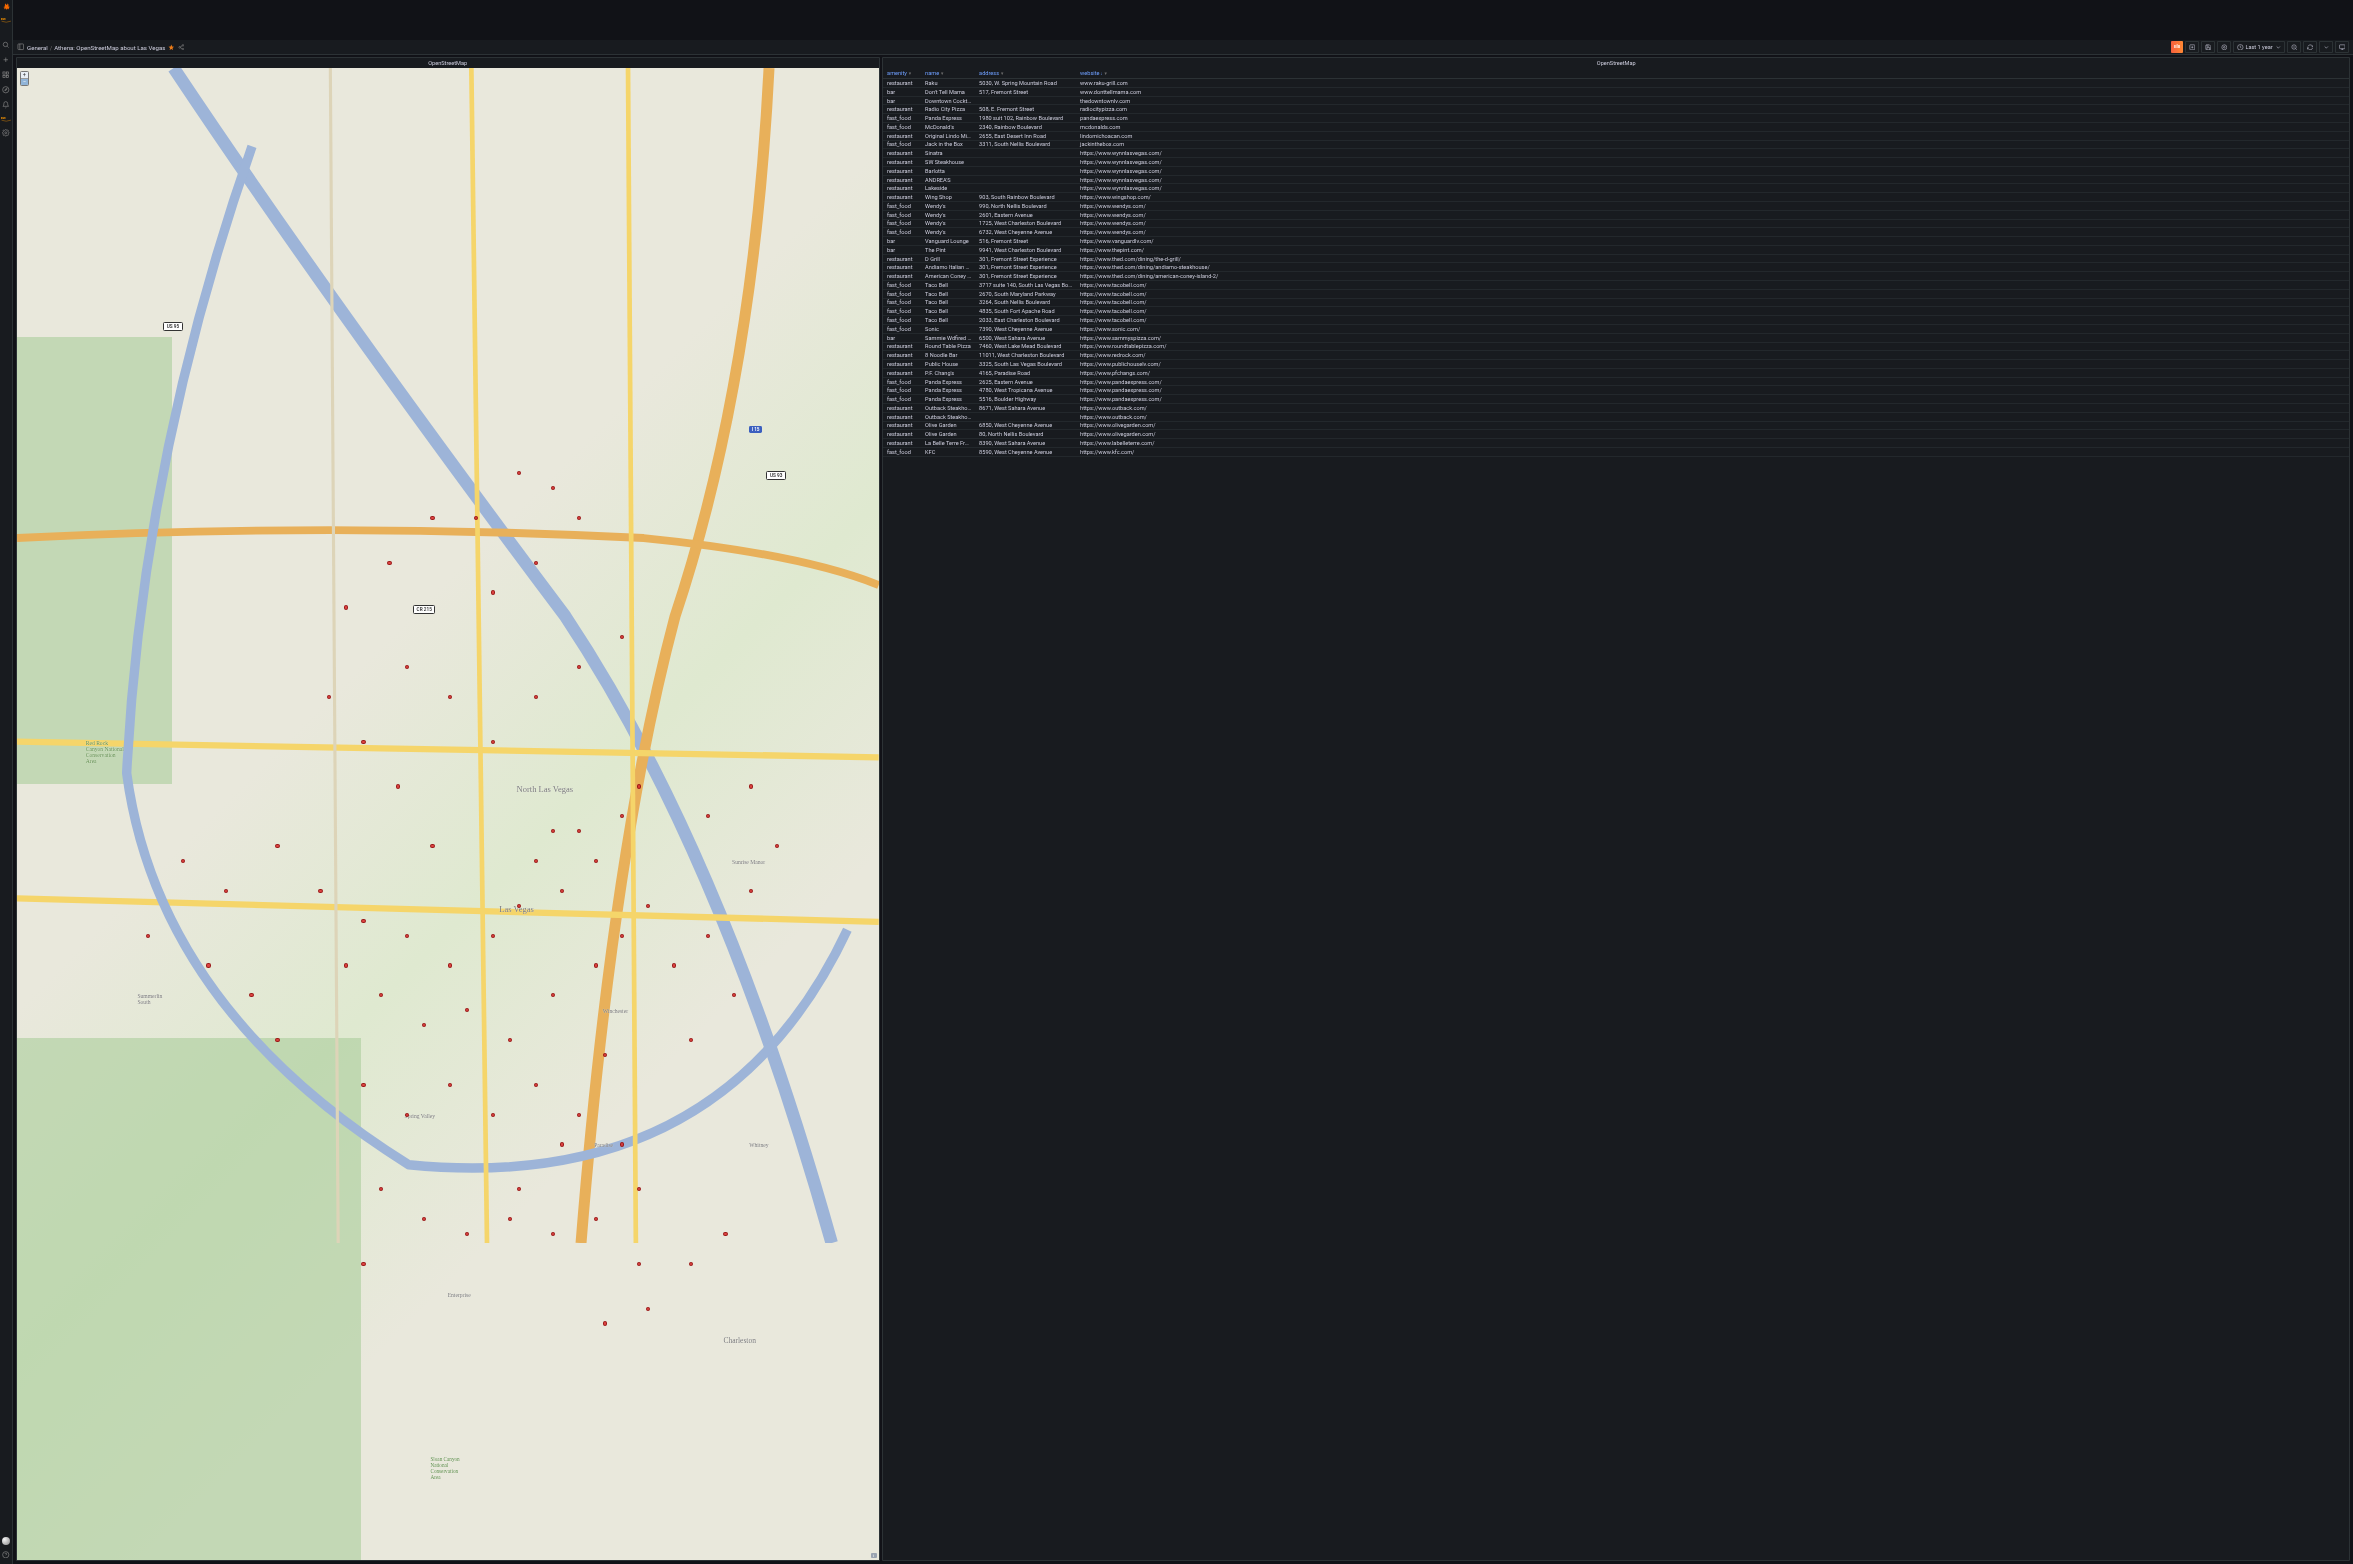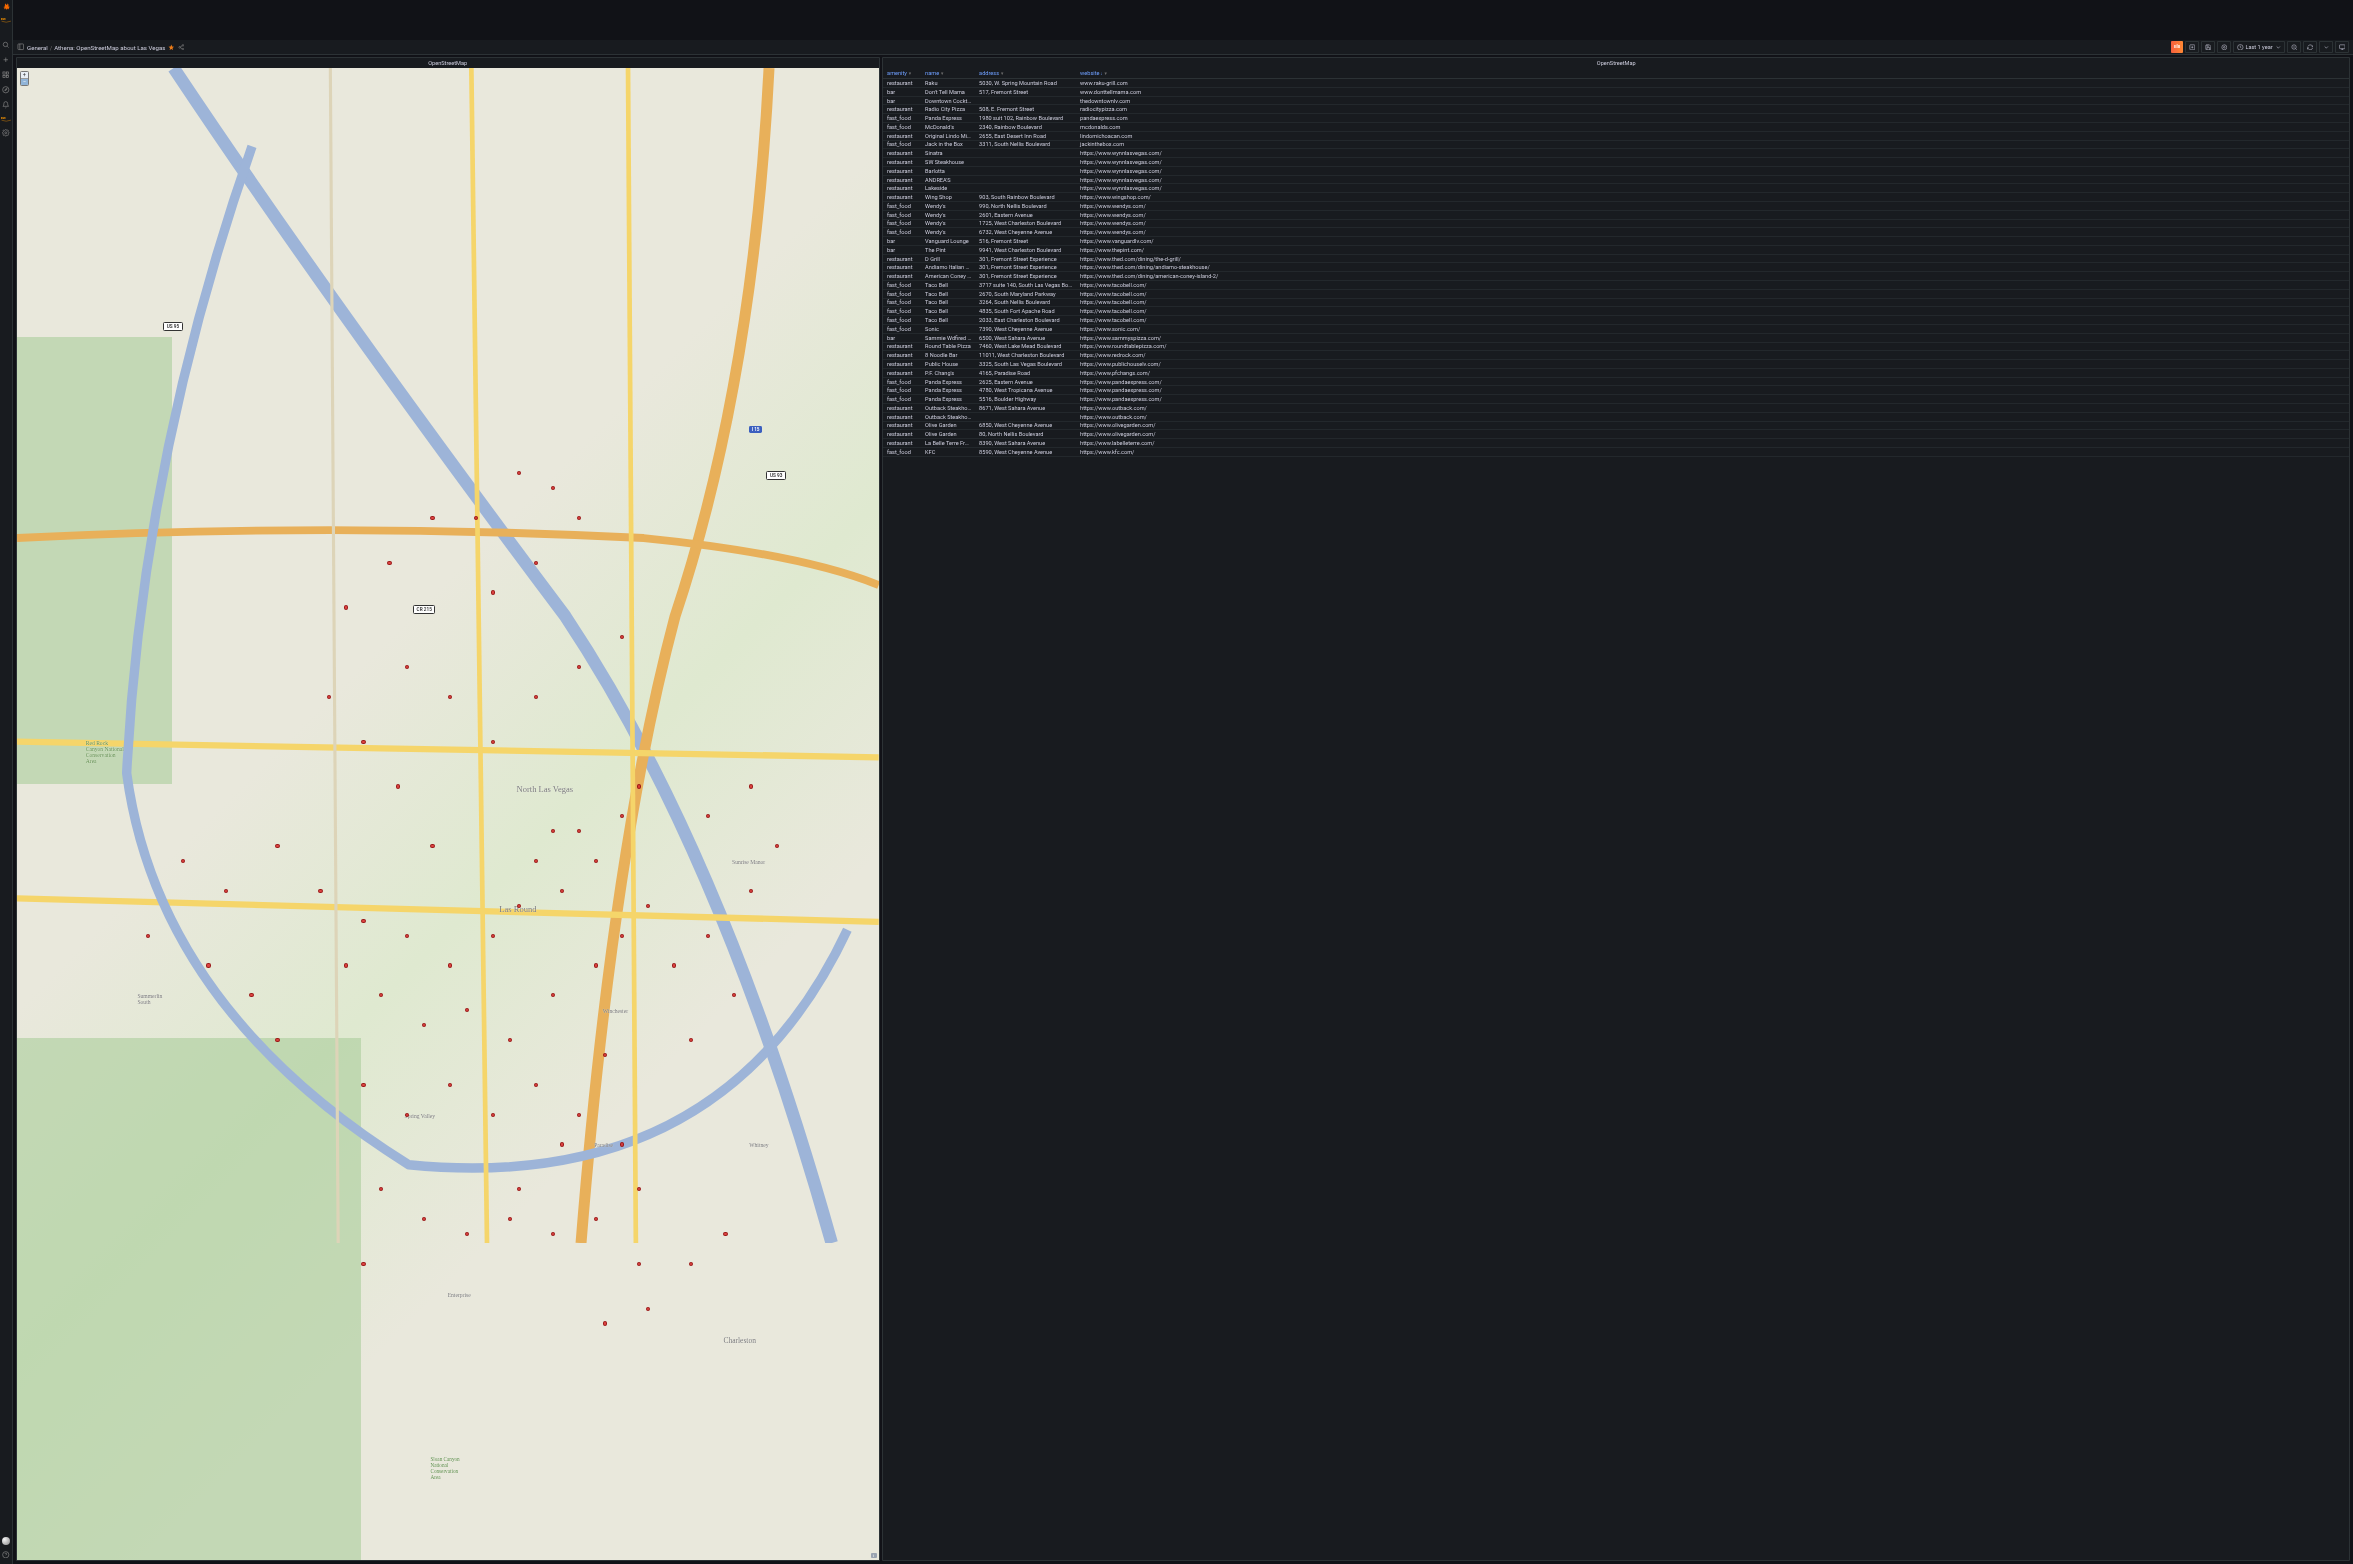--- a/index.html
+++ b/index.html
@@ -242,21 +242,21 @@
             <path d="M 0 300 Q 200 290 400 300 Q 500 310 550 330" stroke="#e8b05a" stroke-width="5" fill="none"></path>
             <path d="M 0 430 L 550 440" stroke="#f5d56a" stroke-width="4" fill="none"></path>
             <path d="M 0 530 L 550 545" stroke="#f5d56a" stroke-width="4" fill="none"></path>
             <path d="M 150 50 Q 80 250 70 450 Q 90 600 250 700 Q 450 720 530 550" stroke="#9db4d8" stroke-width="6" fill="none"></path>
             <path d="M 290 0 L 300 750" stroke="#f5d56a" stroke-width="3" fill="none"></path>
             <path d="M 390 0 L 395 750" stroke="#f5d56a" stroke-width="3" fill="none"></path>
             <path d="M 200 0 L 205 750" stroke="#ddd4b8" stroke-width="2" fill="none"></path>
           </svg>
 
           <div class="map-label" style="top:48%; left:58%;">North Las Vegas</div>
-          <div class="map-label" style="top:56%; left:56%;">Las Round</div>
+          <div class="map-label" style="top:56%; left:56%;">Las Vegas</div>
           <div class="map-label" style="top:85%; left:82%; font-size:7.5px;">Charleston</div>
           <div class="map-label" style="top:63%; left:68%; font-size:5.6px;">Winchester</div>
           <div class="map-label" style="top:62%; left:14%; font-size:5.6px; white-space:pre;">Summerlin
 South</div>
           <div class="map-label" style="top:70%; left:45%; font-size:5.6px;">Spring Valley</div>
           <div class="map-label" style="top:72%; left:67%; font-size:5.6px;">Paradise</div>
           <div class="map-label" style="top:53%; left:83%; font-size:5.6px;">Sunrise Manor</div>
           <div class="map-label" style="top:72%; left:85%; font-size:5.6px;">Whitney</div>
           <div class="map-label" style="top:82%; left:50%; font-size:5.6px;">Enterprise</div>
           <div class="map-label" style="top:45%; left:8%; font-size:5.6px; white-space:pre; color:#5a8a45;">Red Rock

